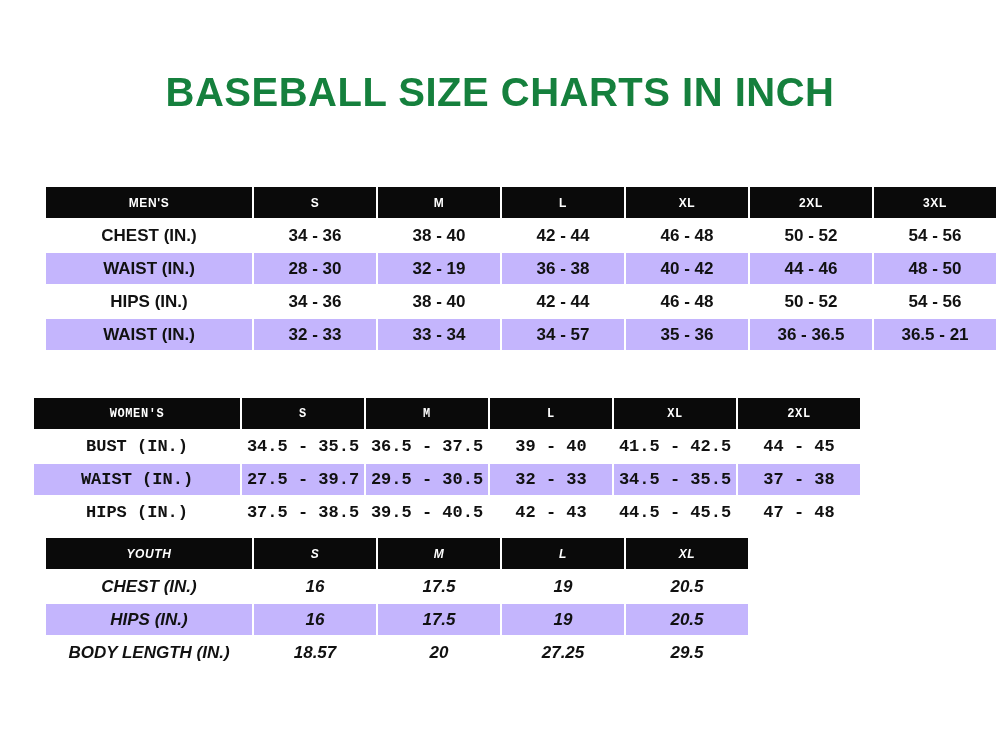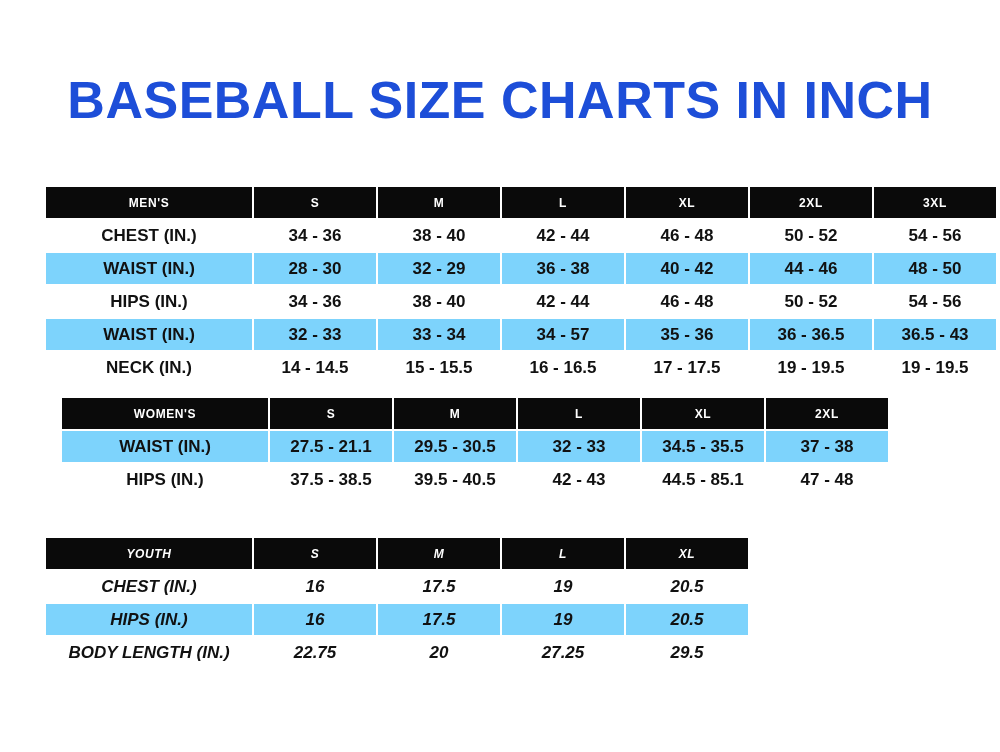--- a/index.html
+++ b/index.html
@@ -20,24 +20,24 @@
     height: 752px;
     position: relative;
     background: #ffffff;
   }
   .title {
     position: absolute;
     top: 70px;
     left: 0;
     width: 1000px;
     text-align: center;
-    font-size: 52px;
+    font-size: 40px;
     font-weight: bold;
     letter-spacing: 0.5px;
-    color: #1d4ed8;
+    color: #15803d;
   }
 
   .table-wrap {
     position: absolute;
   }
   table.size-table {
     border-collapse: collapse;
     table-layout: fixed;
     font-size: 17px;
     font-weight: bold;
@@ -57,34 +57,34 @@
     letter-spacing: 0.6px;
   }
   table.size-table thead th.rowlabel {
     text-align: center;
   }
   table.size-table tbody td {
     background: #ffffff;
     color: #111111;
   }
   table.size-table tbody tr.alt td {
-    background: #7dd3fc;
+    background: #c4b5fd;
   }
   table.size-table tbody td.rowlabel {
     text-align: center;
     font-weight: bold;
   }
 
   
   #mens-table { top: 185px; left: 44px; }
   #mens-table col.c0 { width: 208px; }
   #mens-table col.cd { width: 124px; }
 
   
-  #womens-table { top: 396px; left: 60px; }
+  #womens-table { top: 396px; left: 32px; font-family: Liberation Mono, monospace; }
   #womens-table col.c0 { width: 208px; }
   #womens-table col.cd { width: 124px; }
 
   
   #youth-table { top: 536px; left: 44px; font-style: italic; }
   #youth-table col.c0 { width: 208px; }
   #youth-table col.cd { width: 124px; }
 </style>
 </head>
 <body>
@@ -121,21 +121,21 @@
           <td>34 - 36</td>
           <td>38 - 40</td>
           <td>42 - 44</td>
           <td>46 - 48</td>
           <td>50 - 52</td>
           <td>54 - 56</td>
         </tr>
         <tr class="alt">
           <td class="rowlabel">WAIST (IN.)</td>
           <td>28 - 30</td>
-          <td>32 - 29</td>
+          <td>32 - 19</td>
           <td>36 - 38</td>
           <td>40 - 42</td>
           <td>44 - 46</td>
           <td>48 - 50</td>
         </tr>
         <tr>
           <td class="rowlabel">HIPS (IN.)</td>
           <td>34 - 36</td>
           <td>38 - 40</td>
           <td>42 - 44</td>
@@ -143,30 +143,21 @@
           <td>50 - 52</td>
           <td>54 - 56</td>
         </tr>
         <tr class="alt">
           <td class="rowlabel">WAIST (IN.)</td>
           <td>32 - 33</td>
           <td>33 - 34</td>
           <td>34 - 57</td>
           <td>35 - 36</td>
           <td>36 - 36.5</td>
-          <td>36.5 - 43</td>
-        </tr>
-        <tr>
-          <td class="rowlabel">NECK (IN.)</td>
-          <td>14 - 14.5</td>
-          <td>15 - 15.5</td>
-          <td>16 - 16.5</td>
-          <td>17 - 17.5</td>
-          <td>19 - 19.5</td>
-          <td>19 - 19.5</td>
+          <td>36.5 - 21</td>
         </tr>
       </tbody>
     </table>
   </div>
 
   <div class="table-wrap" id="womens-table">
     <table class="size-table">
       <colgroup>
         <col class="c0">
           <col class="cd">
@@ -179,34 +170,42 @@
         <tr>
           <th class="rowlabel">WOMEN'S</th>
           <th>S</th>
           <th>M</th>
           <th>L</th>
           <th>XL</th>
           <th>2XL</th>
         </tr>
       </thead>
       <tbody>
+        <tr>
+          <td class="rowlabel">BUST (IN.)</td>
+          <td>34.5 - 35.5</td>
+          <td>36.5 - 37.5</td>
+          <td>39 - 40</td>
+          <td>41.5 - 42.5</td>
+          <td>44 - 45</td>
+        </tr>
         <tr class="alt">
           <td class="rowlabel">WAIST (IN.)</td>
-          <td>27.5 - 21.1</td>
+          <td>27.5 - 39.7</td>
           <td>29.5 - 30.5</td>
           <td>32 - 33</td>
           <td>34.5 - 35.5</td>
           <td>37 - 38</td>
         </tr>
         <tr>
           <td class="rowlabel">HIPS (IN.)</td>
           <td>37.5 - 38.5</td>
           <td>39.5 - 40.5</td>
           <td>42 - 43</td>
-          <td>44.5 - 85.1</td>
+          <td>44.5 - 45.5</td>
           <td>47 - 48</td>
         </tr>
       </tbody>
     </table>
   </div>
 
   <div class="table-wrap" id="youth-table">
     <table class="size-table">
       <colgroup>
         <col class="c0">
@@ -234,21 +233,21 @@
         </tr>
         <tr class="alt">
           <td class="rowlabel">HIPS (IN.)</td>
           <td>16</td>
           <td>17.5</td>
           <td>19</td>
           <td>20.5</td>
         </tr>
         <tr>
           <td class="rowlabel">BODY LENGTH (IN.)</td>
-          <td>22.75</td>
+          <td>18.57</td>
           <td>20</td>
           <td>27.25</td>
           <td>29.5</td>
         </tr>
       </tbody>
     </table>
   </div>
 
 </div>
 

